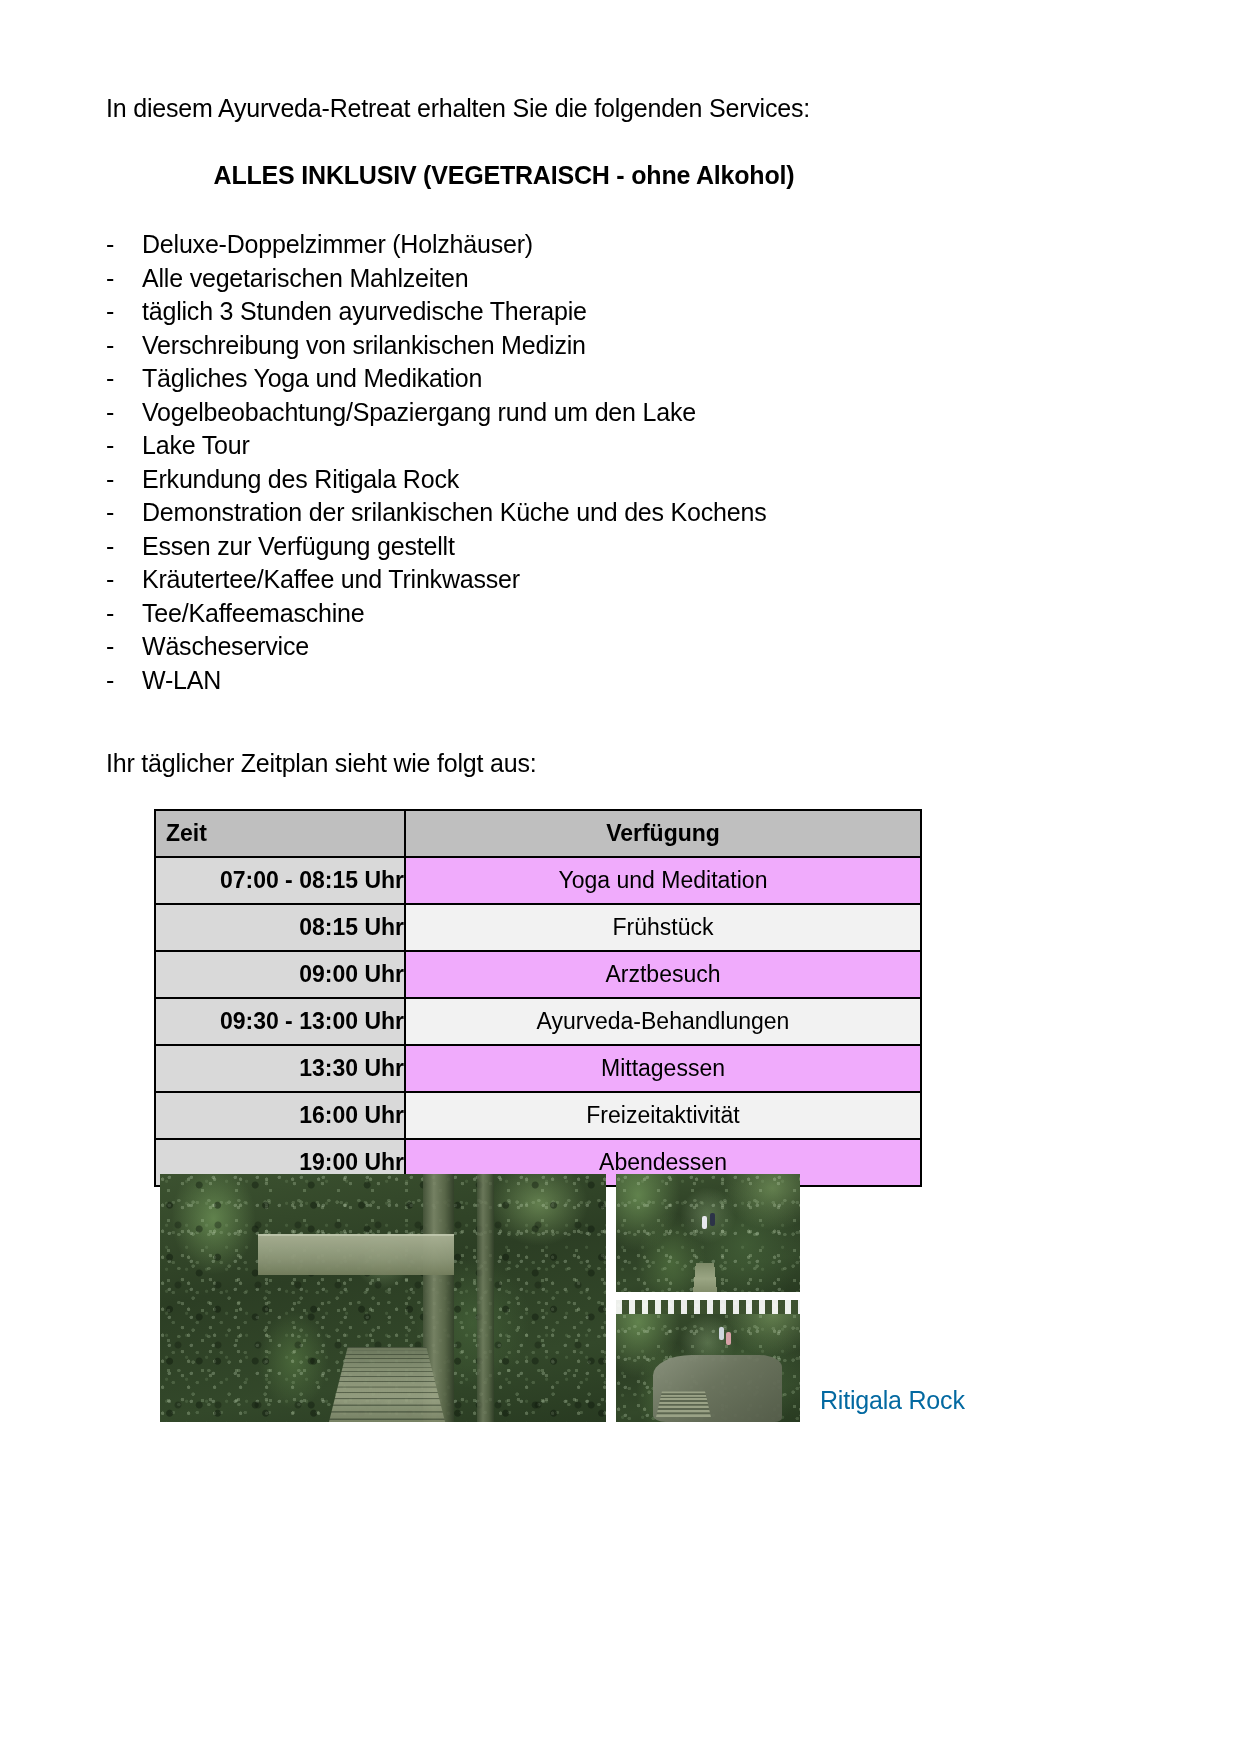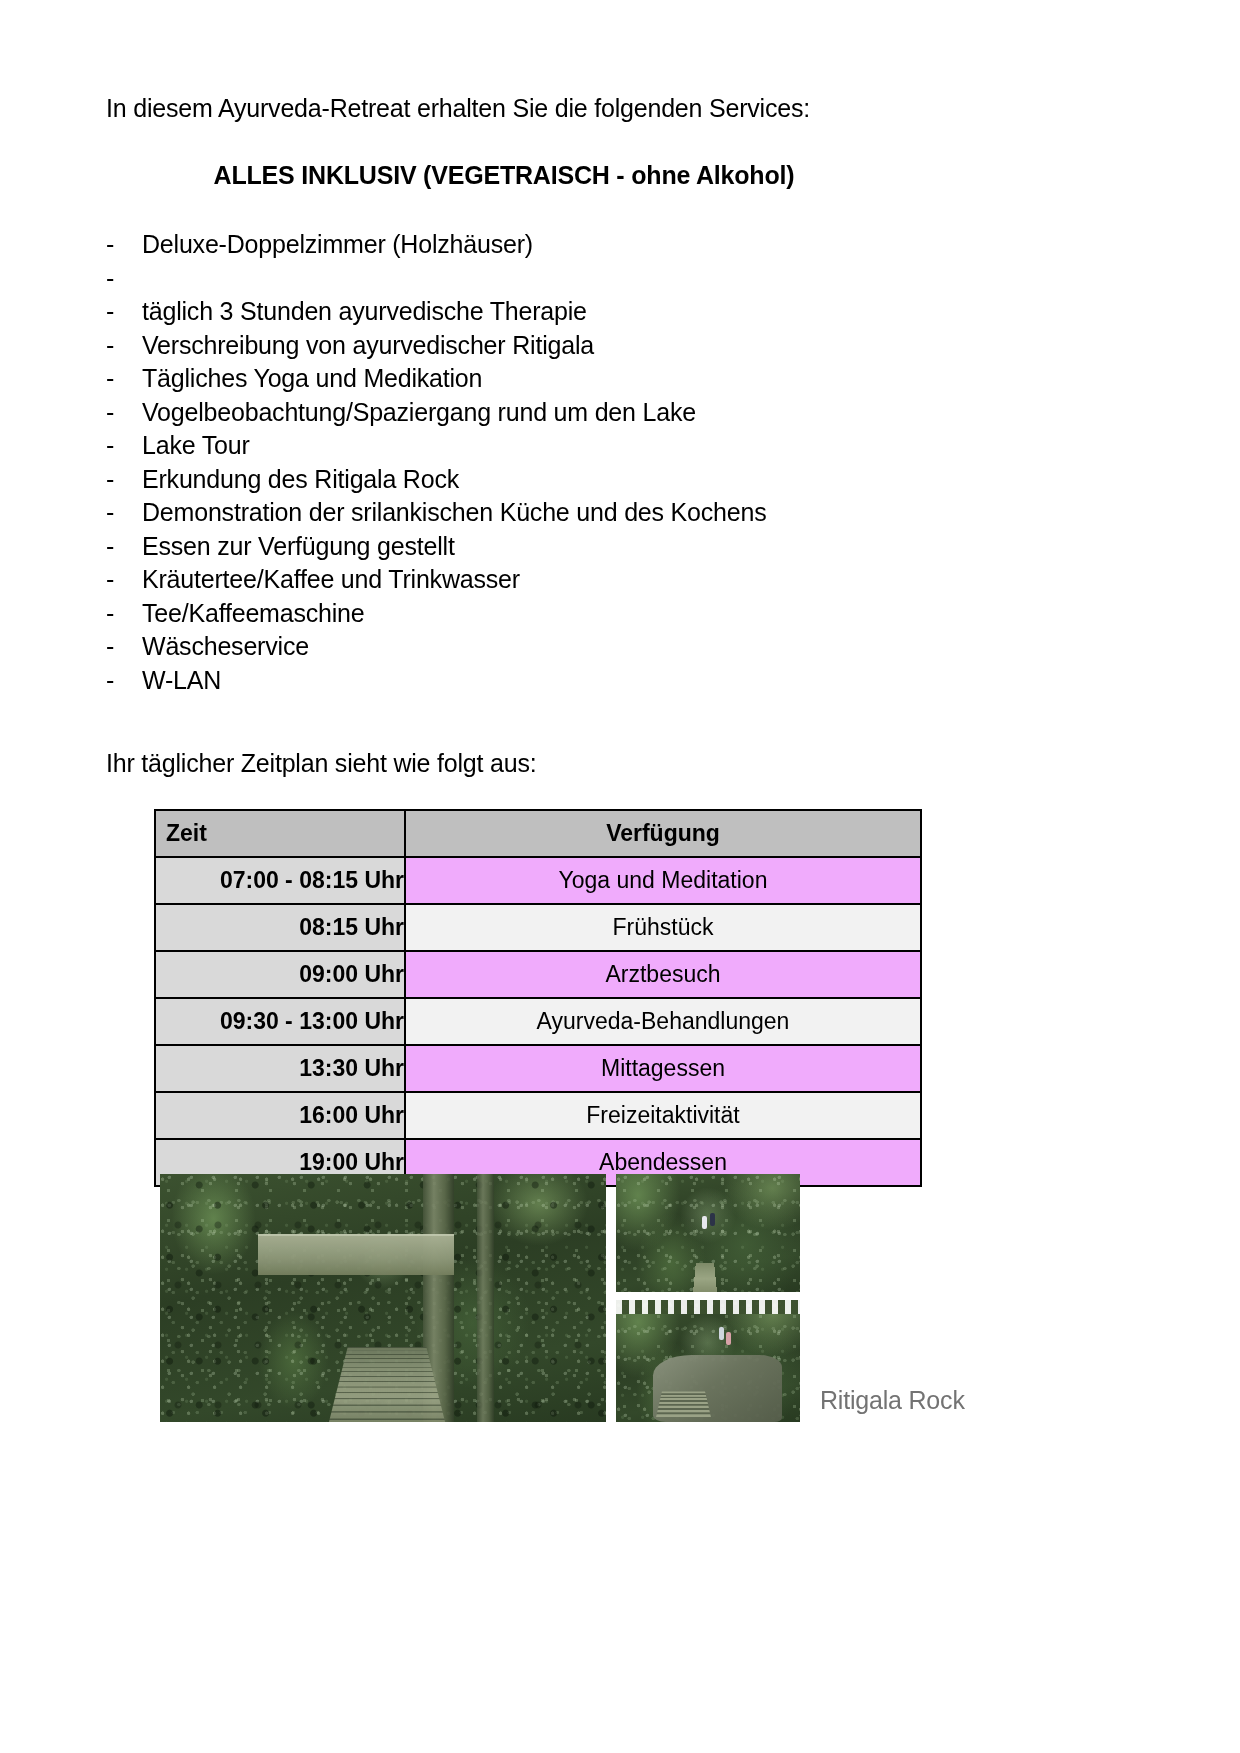--- a/index.html
+++ b/index.html
@@ -142,21 +142,21 @@
   }
   .photo-br {
     left: 456px; top: 126px;
     width: 184px; height: 122px;
   }
   .caption-ritigala {
     position: absolute;
     left: 660px;
     top: 212px;
     font-size: 25px;
-    color: #737373;
+    color: #0369a1;
     letter-spacing: -0.2px;
     white-space: nowrap;
   }
 
   
   .forest {
     position: absolute;
     left: 0; top: 0; right: 0; bottom: 0;
   }
   .f-base {
@@ -309,28 +309,29 @@
 
     <div class="allincl">ALLES INKLUSIV (VEGETRAISCH - ohne Alkohol)</div>
 
     <div class="bullets" id="services-list">
         <div class="bullet">
           <span class="dash">-</span>
           <span class="btext">Deluxe-Doppelzimmer (Holzhäuser)</span>
         </div>
         <div class="bullet">
           <span class="dash">-</span>
+          <span class="btext">Alle vegetarischen Mahlzeiten</span>
         </div>
         <div class="bullet">
           <span class="dash">-</span>
           <span class="btext">täglich 3 Stunden ayurvedische Therapie</span>
         </div>
         <div class="bullet">
           <span class="dash">-</span>
-          <span class="btext">Verschreibung von ayurvedischer Ritigala</span>
+          <span class="btext">Verschreibung von srilankischen Medizin</span>
         </div>
         <div class="bullet">
           <span class="dash">-</span>
           <span class="btext">Tägliches Yoga und Medikation</span>
         </div>
         <div class="bullet">
           <span class="dash">-</span>
           <span class="btext">Vogelbeobachtung/Spaziergang rund um den Lake</span>
         </div>
         <div class="bullet">

